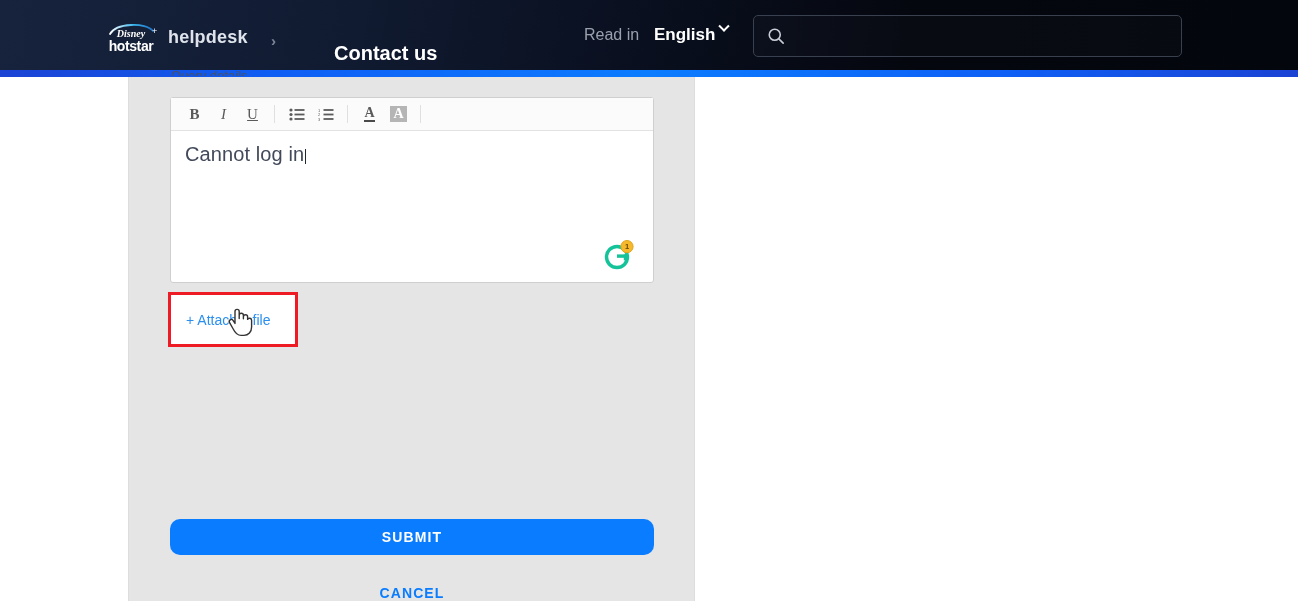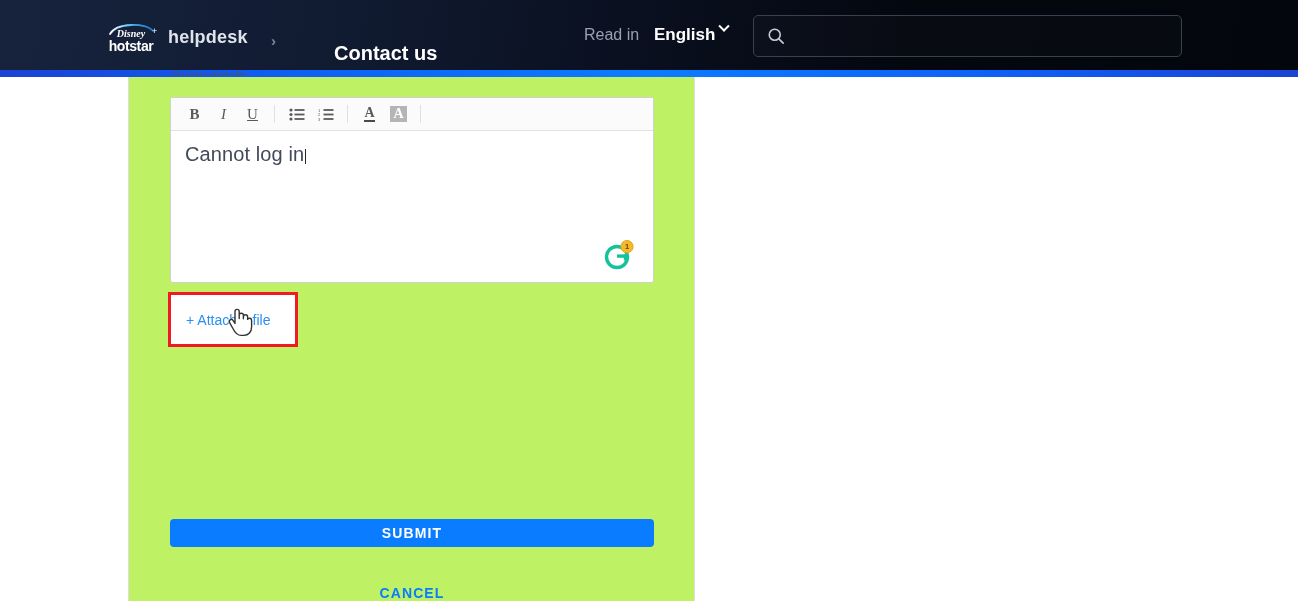--- a/index.html
+++ b/index.html
@@ -77,21 +77,21 @@
   #page-body {
     position: absolute; left: 0; top: 77px;
     width: 1298px; height: 524px;
     background: #ffffff;
   }
   #content-card {
     position: absolute; left: 128px; top: 0;
     width: 567px; height: 524px;
     border-left: 1px solid #dddddd;
     border-right: 1px solid #dddddd;
-    background: #bef264;
+    background: #e5e5e5;
   }
   #cut-text {
     position: absolute; left: 42px; top: -9px;
     font-size: 13px; color: #4a5160;
     white-space: nowrap; overflow: hidden; height: 8px;
   }
 
   
   #editor {
     position: absolute; left: 41px; top: 20px;
@@ -182,22 +182,22 @@
   }
   #rc-legal {
     position: absolute; right: 9px; top: 60px;
     width: 60px; text-align: center;
     font-size: 8.5px; color: #9a9a9a;
   }
 
   
   #submit-btn {
     position: absolute; left: 41px; top: 442px;
-    width: 484px; height: 28px;
-    background: #0a7cff; border: none; border-radius: 4px;
+    width: 484px; height: 36px;
+    background: #0a7cff; border: none; border-radius: 10px;
     color: #ffffff; font-size: 14px; font-weight: 700;
     letter-spacing: 1.1px; cursor: pointer;
     font-family: "Liberation Sans", sans-serif;
   }
   #cancel-btn {
     position: absolute; left: 41px; top: 505px;
     width: 484px; height: 22px;
     background: transparent; border: none;
     color: #0a7cff; font-size: 14px; font-weight: 700;
     letter-spacing: 1.1px; cursor: pointer;

